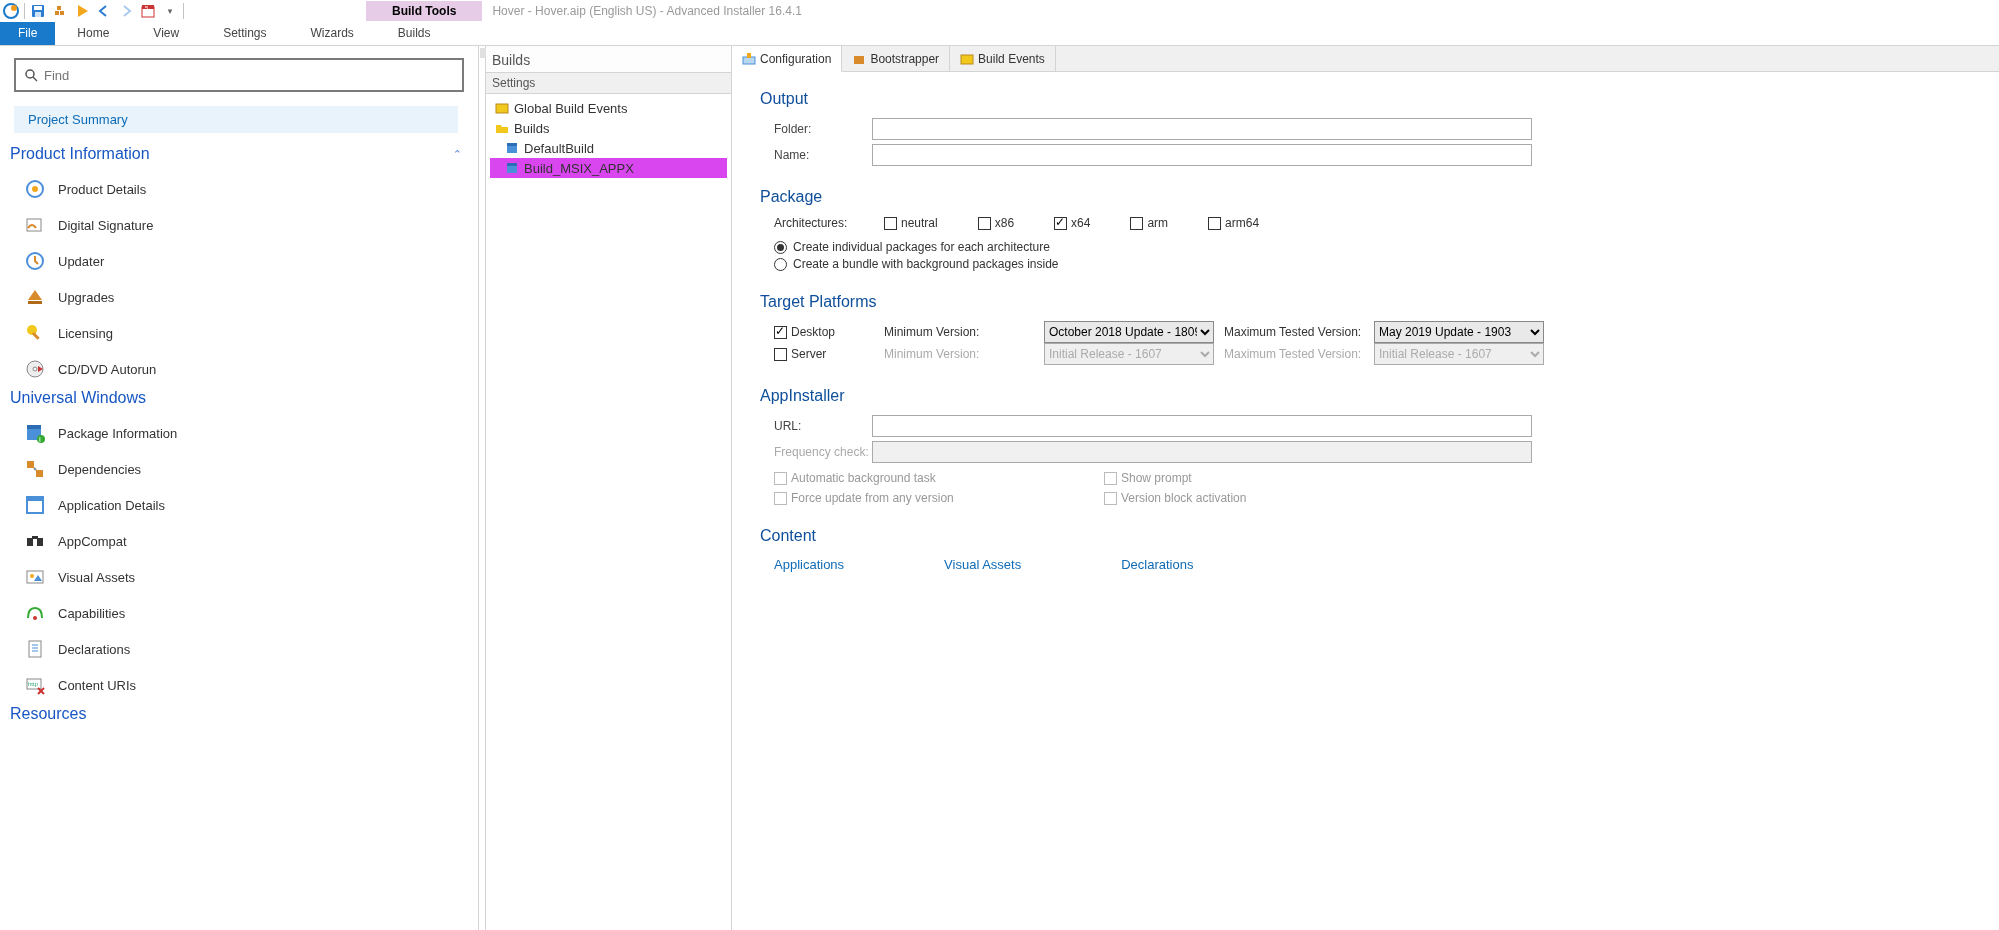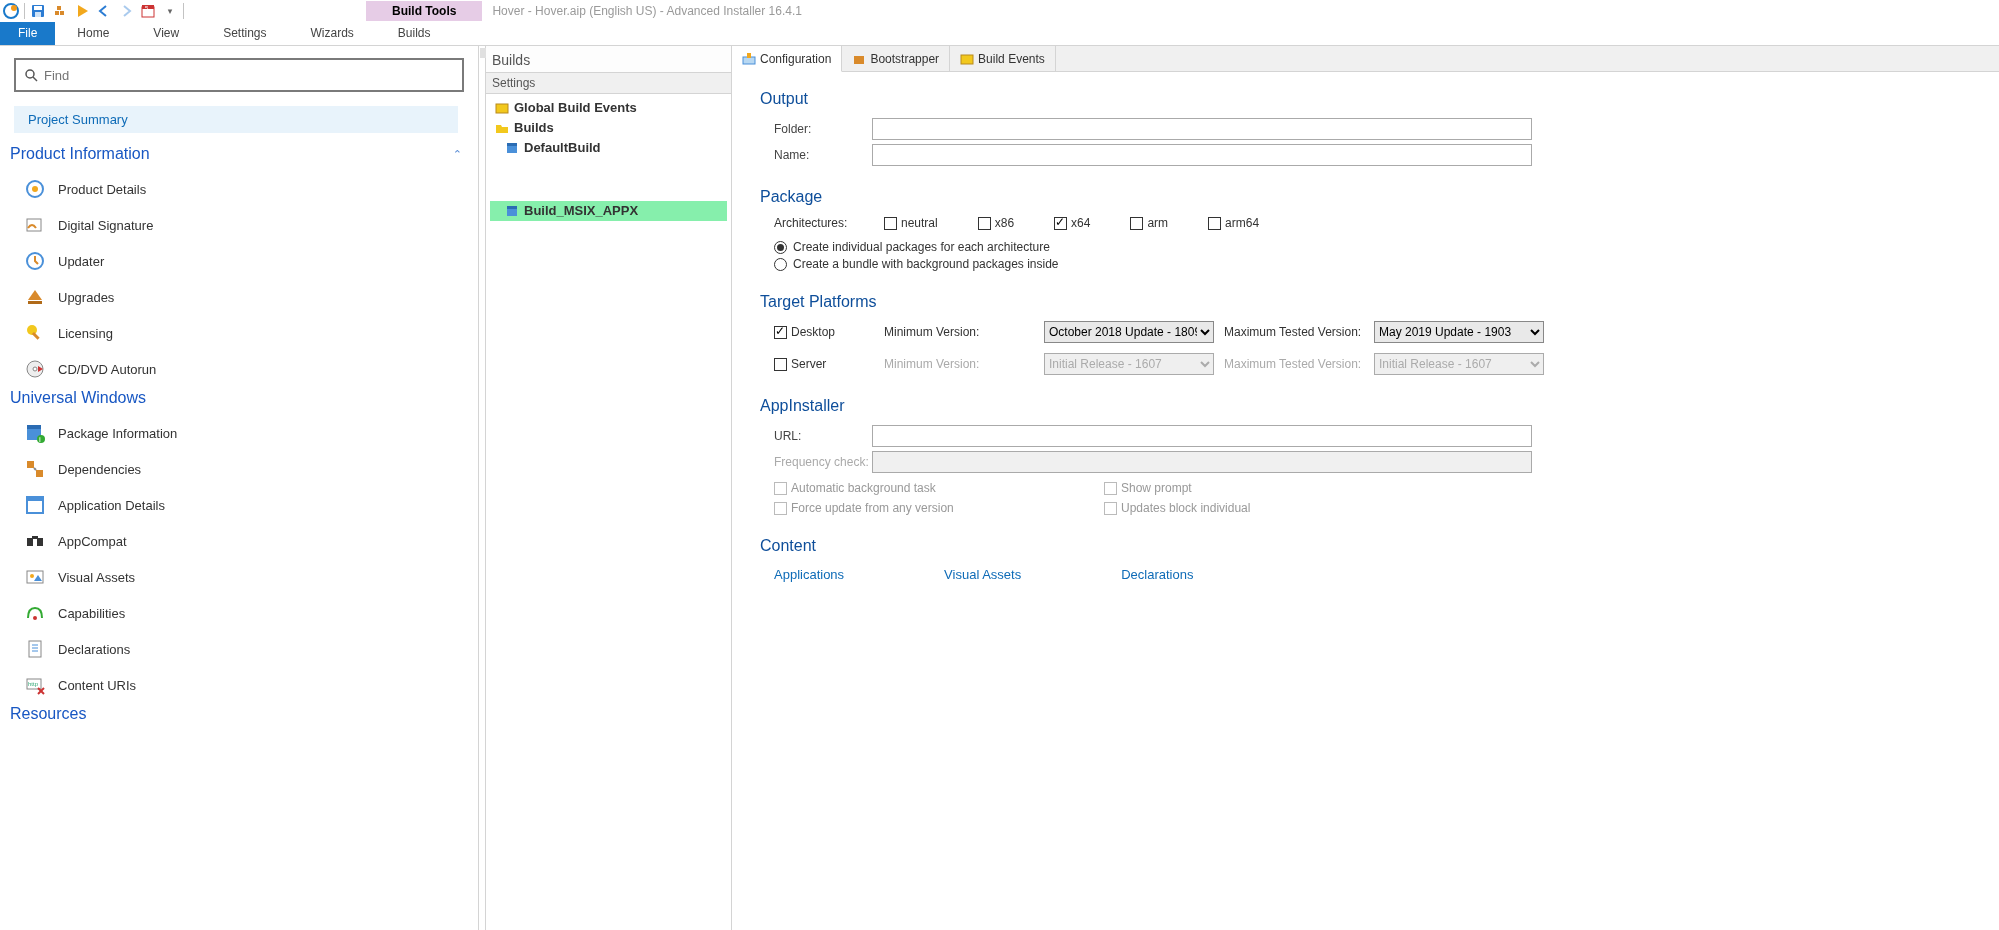--- a/index.html
+++ b/index.html
@@ -32,43 +32,43 @@
 
 
 .splitter { width: 8px; background: #fff; border-left: 1px solid #d4d4d4; border-right: 1px solid #d4d4d4; position: relative; }
 .splitter::before { content: ''; position: absolute; top: 2px; left: 1px; width: 6px; height: 10px; background: #e0e0e0; }
 
 
 .treepane { width: 246px; border-right: 1px solid #d4d4d4; display: flex; flex-direction: column; }
 .treepane-title { font-size: 14px; color: #555; padding: 6px 6px 4px 6px; background: #fdfdfd; }
 .treepane-header { background: #f0f0f0; border-top: 1px solid #d4d4d4; border-bottom: 1px solid #d4d4d4; padding: 3px 6px; font-size: 12px; color: #555; }
 .tree { padding: 4px 4px; }
-.tree-row { display: flex; padding: 2px 4px; font-size: 13px; font-weight: bold; }
-.tree-row.sel { background: #86efac; margin-top: 43px; }
+.tree-row { display: flex; align-items: center; padding: 2px 4px; font-size: 13px; }
+.tree-row.sel { background: #d946ef; }
 .tree-icon { width: 16px; height: 16px; margin-right: 4px; display: flex; align-items: center; justify-content: center; }
 .indent1 { padding-left: 14px; }
 
 
 .content { flex: 1; display: flex; flex-direction: column; }
 .tabs { display: flex; background: #f0f0f0; border-bottom: 1px solid #d4d4d4; height: 26px; }
 .tab { display: flex; align-items: center; gap: 4px; padding: 0 10px; font-size: 12px; border-right: 1px solid #d4d4d4; }
 .tab.active { background: #fff; border-bottom: 1px solid #fff; margin-bottom: -1px; }
 .form { padding: 10px 18px 10px 28px; overflow-y: auto; }
 .group-title { color: #0e4e9a; font-size: 16px; margin: 8px 0 10px 0; }
 .form-row { display: flex; align-items: center; margin: 4px 0; }
 .form-row label { width: 98px; color: #444; font-size: 12px; }
 .form-row input.text { flex: 1; max-width: 660px; height: 22px; border: 1px solid #aaa; padding: 0 4px; background: #fff; }
 .form-row input.text.disabled { background: #f0f0f0; color: #aaa; }
 
 .arch-row { display: flex; align-items: center; gap: 40px; margin: 6px 0 10px 14px; }
 .arch-row .albl { width: auto; color: #333; }
 .chk { display: flex; align-items: center; gap: 4px; }
 .radio-row { display: flex; align-items: center; gap: 6px; margin: 3px 0 3px 14px; }
 
-.platform-grid { display: grid; grid-template-columns: 110px 160px 180px 150px 180px; row-gap: 10px; align-items: center; margin-left: 14px; }
+.platform-grid { display: grid; grid-template-columns: 110px 160px 180px 150px 180px; row-gap: 0; align-items: center; margin-left: 14px; }
 .platform-grid select { height: 22px; border: 1px solid #888; background: #e9e9e9; width: 170px; font-size: 12px; }
 .platform-grid select:disabled { color: #888; background: #e9e9e9; }
 .platform-grid .mlabel { color: #333; }
 .platform-grid .mlabel.disabled { color: #aaa; }
 
 .appi-row label { width: 98px; }
 .check-grid { display: grid; grid-template-columns: 330px 330px; row-gap: 6px; margin: 8px 0 0 14px; }
 .check-grid .chk span { color: #999; }
 .content-links { display: flex; gap: 100px; margin: 12px 0 0 14px; }
 .content-links a { color: #0e6bb7; text-decoration: none; font-size: 13px; }
@@ -465,21 +465,21 @@
         <label class="chk">
             <input type="checkbox" class="cb" disabled="" style="">
             <span>Show prompt</span>
           </label>
         <label class="chk">
             <input type="checkbox" class="cb" disabled="" style="">
             <span>Force update from any version</span>
           </label>
         <label class="chk">
             <input type="checkbox" class="cb" disabled="" style="">
-            <span>Updates block individual</span>
+            <span>Version block activation</span>
           </label>
       </div>
 
       <div class="group-title" style="margin-top:22px">Content</div>
       <div class="content-links">
         <a href="#">Applications</a>
         <a href="#">Visual Assets</a>
         <a href="#">Declarations</a>
       </div>
     </div>

